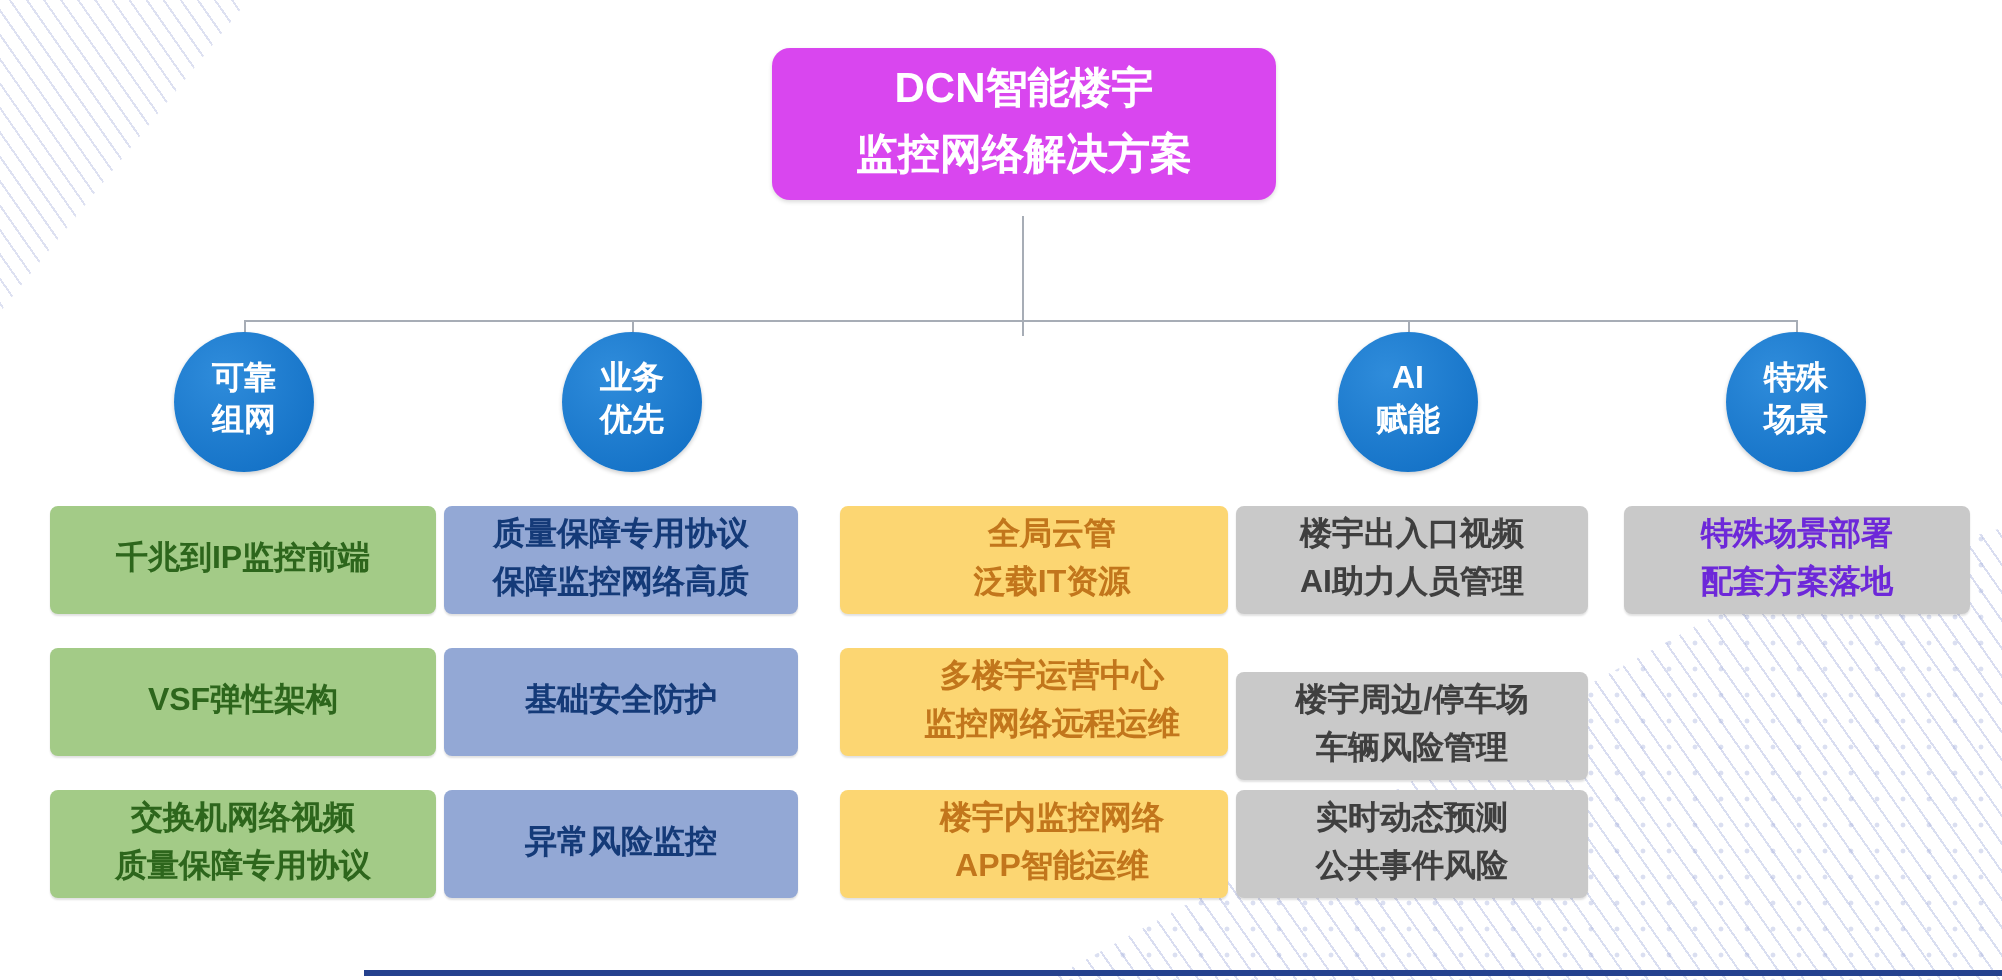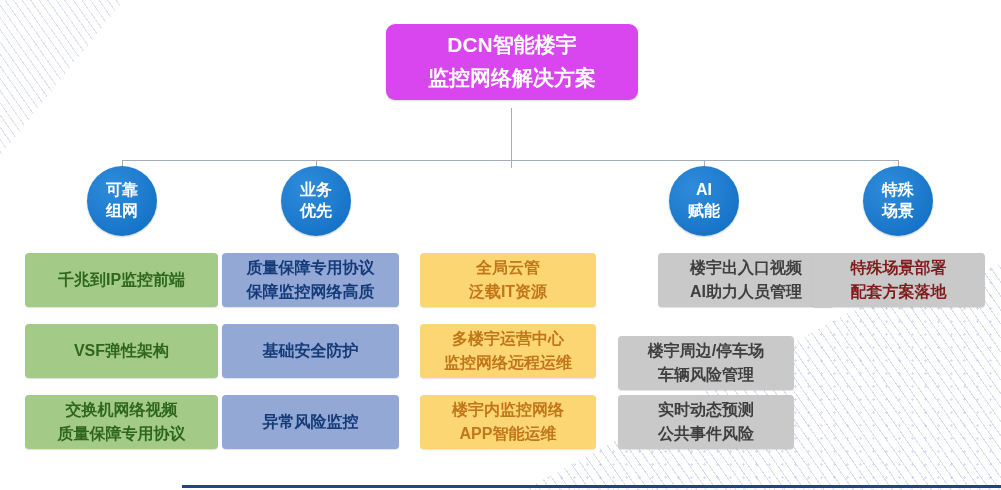--- a/index.html
+++ b/index.html
@@ -48,23 +48,23 @@
 
   
   .box{
     position:absolute;height:54px;border-radius:4px;
     display:flex;flex-direction:column;justify-content:center;align-items:center;
     font-size:16px;font-weight:bold;line-height:1.5;text-align:center;
     box-shadow:0 1px 1px rgba(0,0,0,0.12);
   }
   .green{background:#a3cb87;color:#2d661c;}
   .blue{background:#93a8d5;color:#143a78;}
-  .yellow{background:#fcd672;color:#c2761c;}
+  .yellow{background:#fcd672;color:#c2761c;padding-left:18px;}
   .gray{background:#c9c9c9;color:#3f3f3f;}
-  .gray-orange{background:#c9c9c9;color:#7f1d1d;}
+  .gray-orange{background:#c9c9c9;color:#6d28d9;}
 </style>
 </head>
 <body>
 
 <div class="stage">
 
   <div class="deco deco-tl"></div>
   <div class="deco deco-br"></div>
   <div class="bottom-rule"></div>
 
@@ -126,21 +126,21 @@
   </div>
   <div class="box yellow" style="left:420px;top:324px;width:176px;">
     <div>多楼宇运营中心</div>
     <div>监控网络远程运维</div>
   </div>
   <div class="box yellow" style="left:420px;top:395px;width:176px;">
     <div>楼宇内监控网络</div>
     <div>APP智能运维</div>
   </div>
 
-  <div class="box gray" style="left:618px;top:253px;width:176px;margin-left:40px;">
+  <div class="box gray" style="left:618px;top:253px;width:176px;">
     <div>楼宇出入口视频</div>
     <div>AI助力人员管理</div>
   </div>
   <div class="box gray" style="left:618px;top:336px;width:176px;">
     <div>楼宇周边/停车场</div>
     <div>车辆风险管理</div>
   </div>
   <div class="box gray" style="left:618px;top:395px;width:176px;">
     <div>实时动态预测</div>
     <div>公共事件风险</div>

